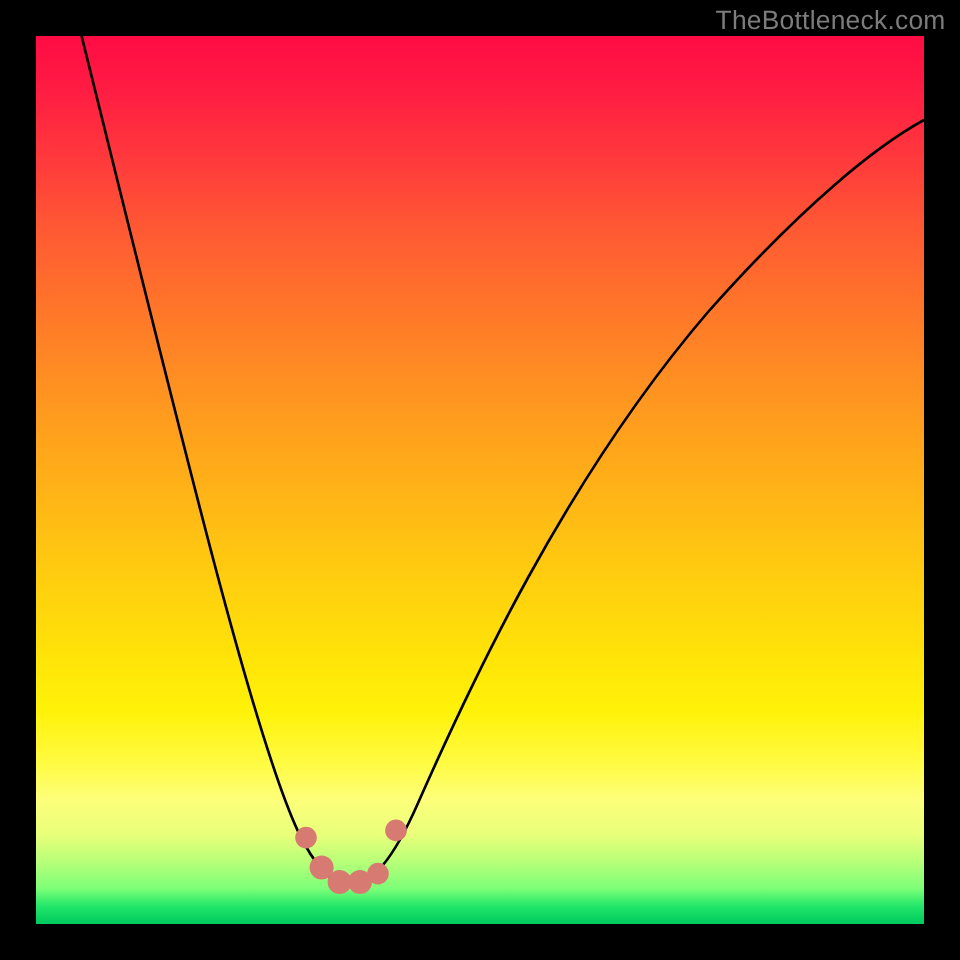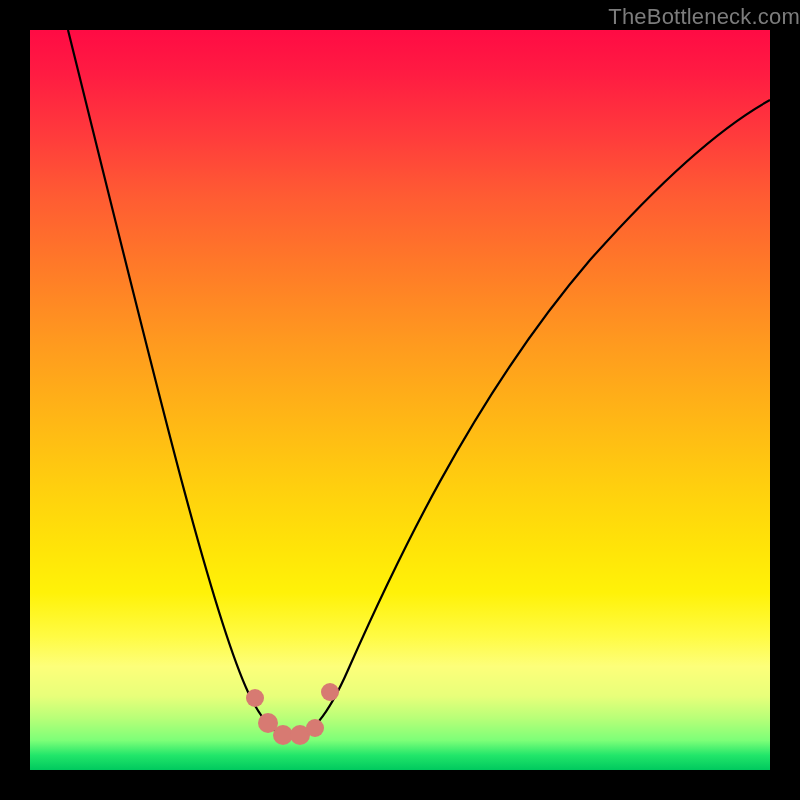--- a/index.html
+++ b/index.html
@@ -39,21 +39,21 @@
       #e8ff7a 90%,
       #b8ff78 93%,
       #7dff78 96%,
       #22e66a 98%,
       #00c95e 100%
     );
   }
   .watermark {
     position: absolute;
     top: 4px;
-    right: 0;
+    right: 12px;
     color: #7c7c7c;
     font-size: 22px;
     font-weight: 500;
     letter-spacing: 0.2px;
   }
   svg.curve {
     position: absolute;
     inset: 0;
   }
 </style>

